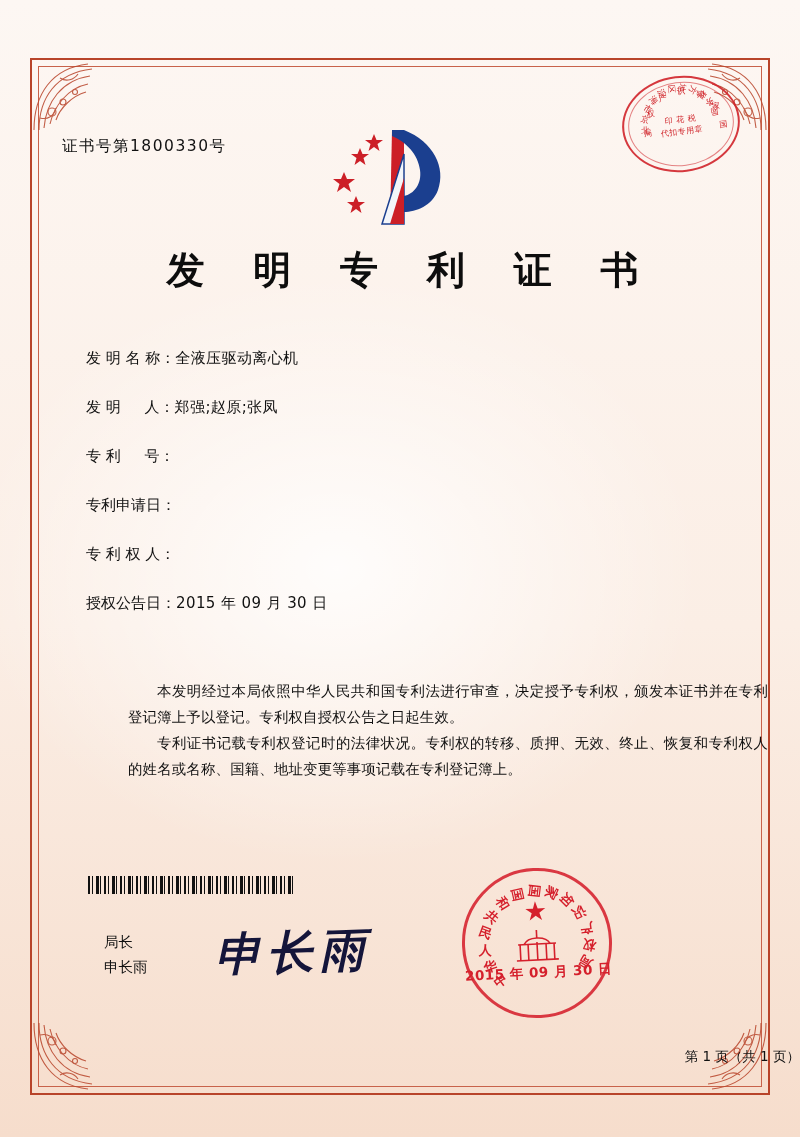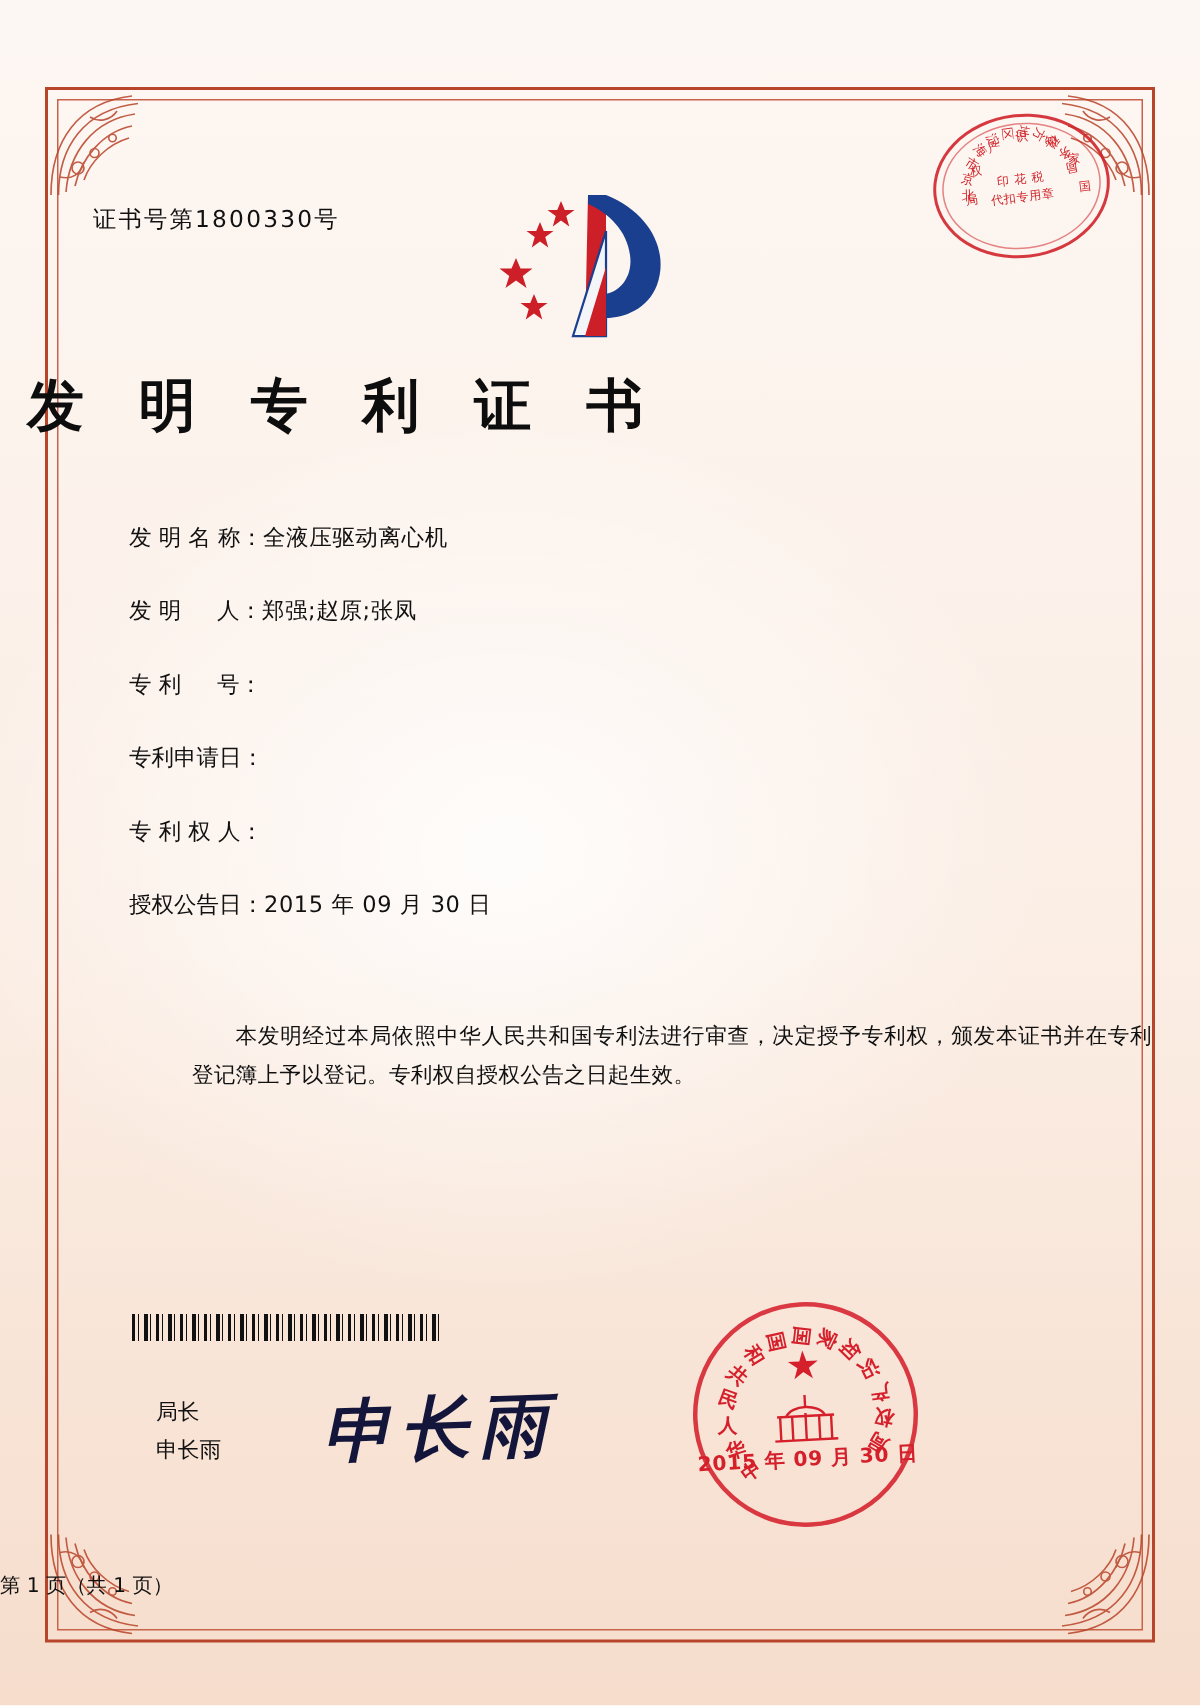--- a/index.html
+++ b/index.html
@@ -116,27 +116,27 @@
     font-size: 15.5px;
     letter-spacing: 1.5px;
     color: #111;
     font-family: "DejaVu Sans", sans-serif;
   }
 
   .doc-title {
     position: absolute;
     left: 5px; right: 0;
     top: 245px;
-    text-align: left;
+    text-align: center;
     font-size: 38px;
     font-weight: bold;
     letter-spacing: 13px;
     color: #0d0d0d;
     text-indent: 13px;
-    font-family: Liberation Sans, sans-serif;
+    font-family: Liberation Mono, monospace;
   }
 
   .fields {
     position: absolute;
     left: 86px;
     top: 348px;
     width: 640px;
   }
   .field-row {
     display: flex;
@@ -270,21 +270,21 @@
     font-size: 13.5px;
     font-weight: bold;
     letter-spacing: 0.5px;
     font-family: "DejaVu Sans", sans-serif;
   }
 
   .page-footer {
     position: absolute;
     left: 0; right: 0;
     top: 1048px;
-    text-align: left;
+    text-align: right;
     font-size: 13.5px;
     color: #111;
     font-family: "DejaVu Sans", sans-serif;
   }
 </style>
 </head>
 <body>
 
 <div class="page">
 
@@ -431,20 +431,21 @@
       <span class="field-label">专 利 权 人：</span>
     </div>
     <div class="field-row">
       <span class="field-label">授权公告日：</span>
       <span class="field-value">2015 年 09 月 30 日</span>
     </div>
   </div>
 
   <div class="body-text">
     <p>本发明经过本局依照中华人民共和国专利法进行审查，决定授予专利权，颁发本证书并在专利登记簿上予以登记。专利权自授权公告之日起生效。</p>
+    <p>专利证书记载专利权登记时的法律状况。专利权的转移、质押、无效、终止、恢复和专利权人的姓名或名称、国籍、地址变更等事项记载在专利登记簿上。</p>
   </div>
 
   <div class="barcode"></div>
 
   <div class="signature-block">
     <div>局长</div>
     <div>申长雨</div>
   </div>
   <div class="handwriting">申长雨</div>
 

